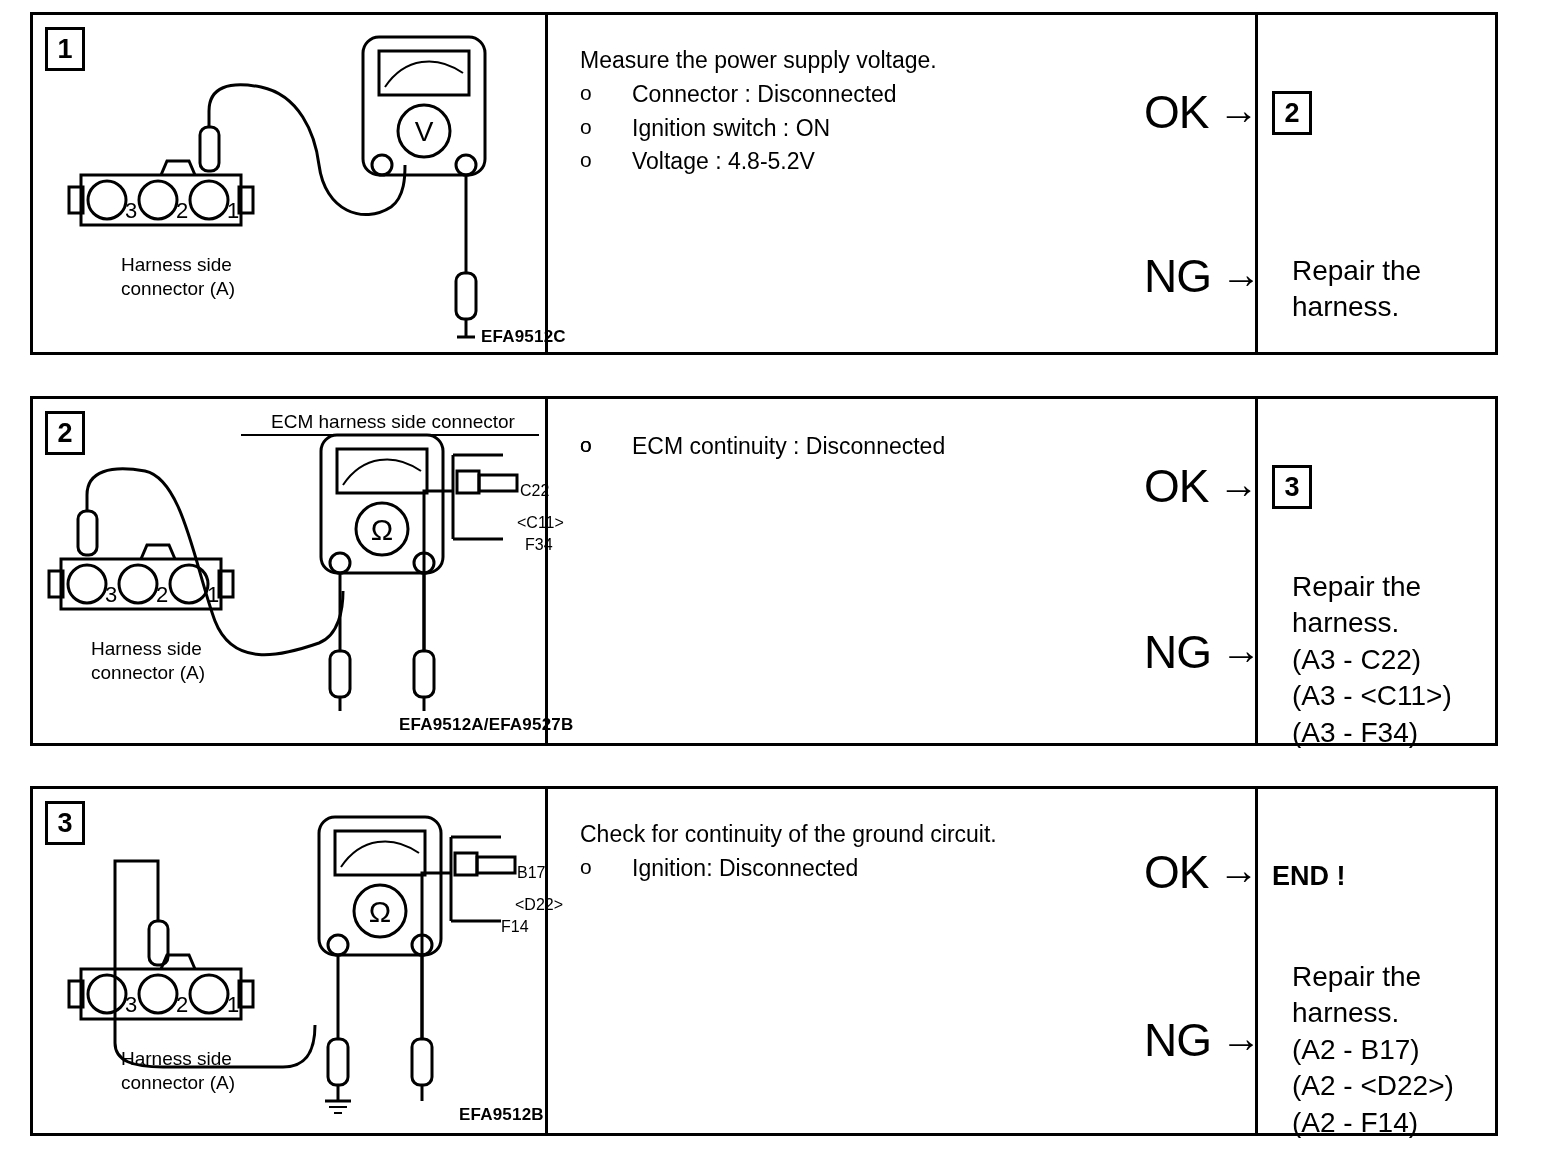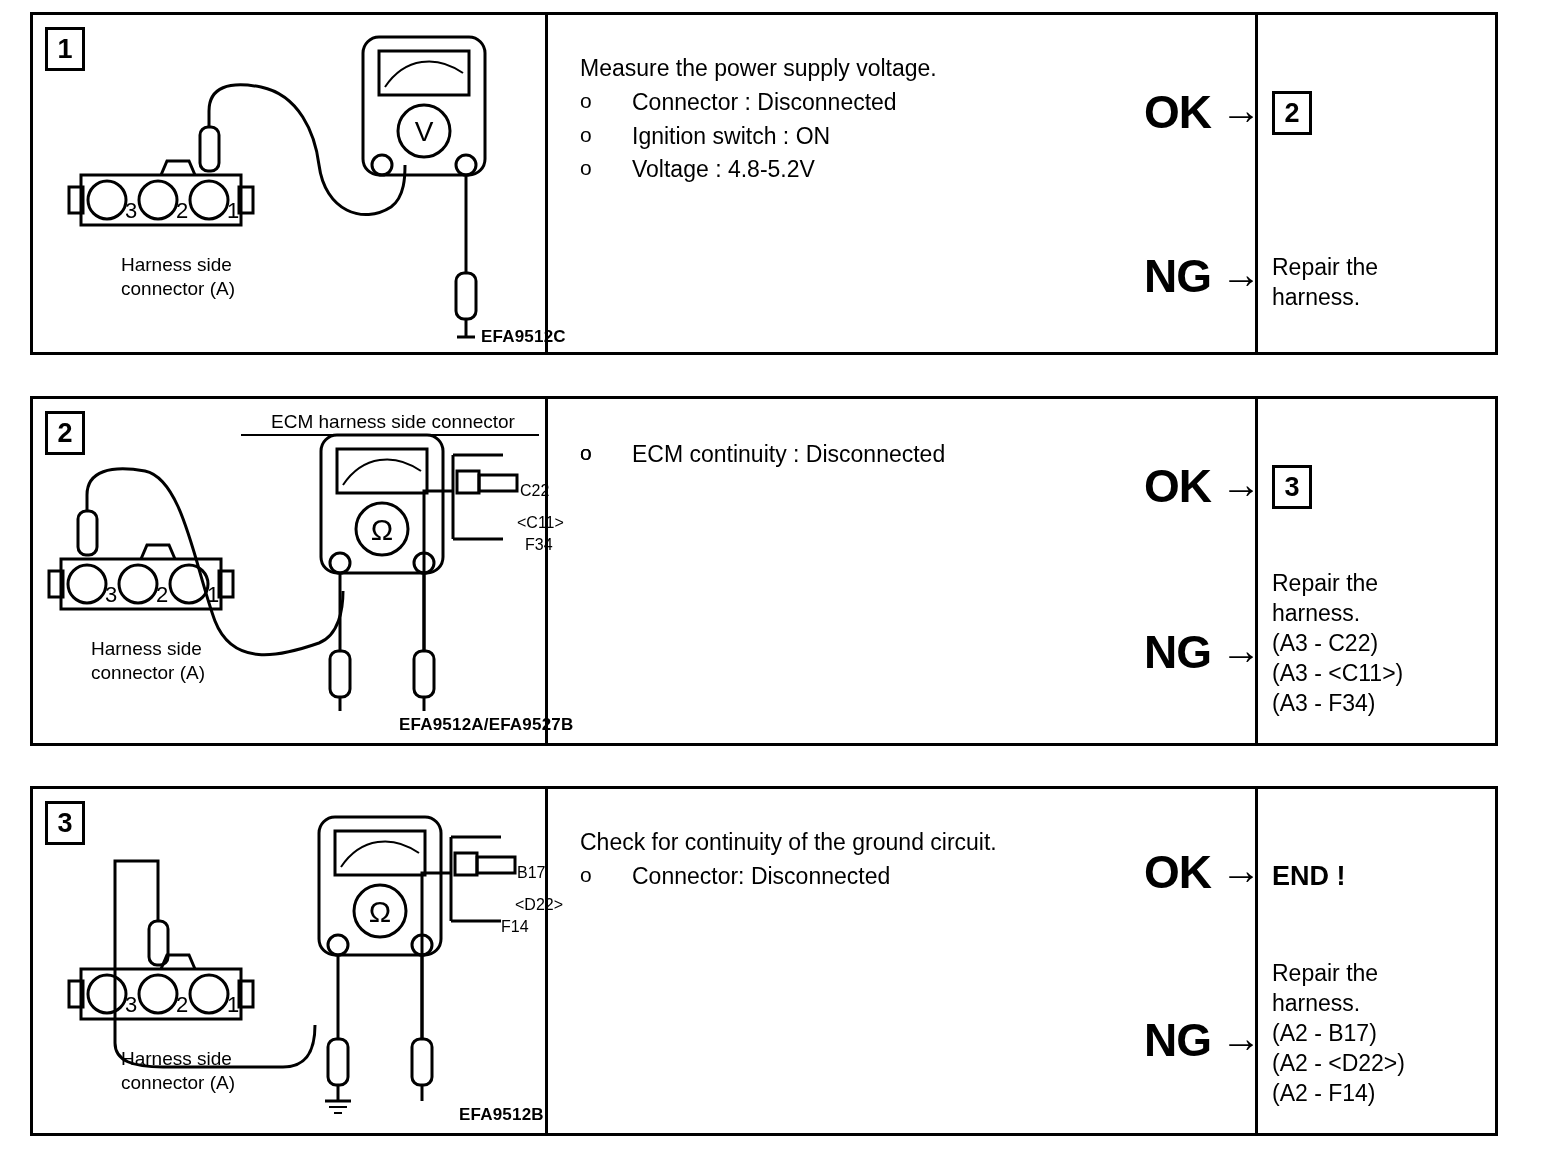--- a/index.html
+++ b/index.html
@@ -95,21 +95,21 @@
   .top-label {
     position: absolute;
     font-size: 19px;
     white-space: nowrap;
   }
 
   
   .content {
     position: absolute;
     left: 515px;
-    top: 16px;
+    top: 8px;
     width: 707px;
     height: 100%;
     padding: 22px 14px 0 32px;
     box-sizing: border-box;
   }
   .content .lead {
     font-size: 23px;
     line-height: 1.32;
     margin: 0 0 4px 0;
   }
@@ -137,21 +137,21 @@
     height: 100%;
   }
   .res {
     position: absolute;
     display: flex;
     align-items: center;
     gap: 10px;
   }
   .res .word {
     font-size: 46px;
-    font-weight: bold;
+    font-weight: normal;
     letter-spacing: -1px;
     line-height: 1;
   }
   .res .arrow {
     font-size: 40px;
     font-weight: bold;
     line-height: 1;
     margin-top: -4px;
   }
 
@@ -160,23 +160,24 @@
     position: absolute;
     left: 1225px;
     top: 0;
     right: 0;
     height: 100%;
     padding: 0 12px;
     box-sizing: border-box;
   }
   .outcome {
     position: absolute;
-    font-size: 23px;
+    font-size: 28px;
     line-height: 1.3;
     white-space: pre-line;
+    margin-left: 20px;
   }
   .goto-badge {
     position: absolute;
     width: 40px;
     height: 44px;
     border: 3px solid #000;
     box-sizing: border-box;
     font-size: 27px;
     font-weight: bold;
     display: flex;
@@ -398,21 +399,21 @@
 connector (A)</div>
       <div class="small-label" style="left:484px; top:68px;">B17</div>
       <div class="small-label" style="left:482px; top:100px;">&lt;D22&gt;</div>
       <div class="small-label" style="left:468px; top:122px;">F14</div>
       <div class="code-label" style="left:426px; top:316px;">EFA9512B</div>
     </div>
 
     <div class="content">
       <p class="lead">Check for continuity of the ground circuit.</p>
       <ul class="bullets">
-        <li><span class="o">o</span><span>Connector: Disconnected</span></li>
+        <li><span class="o">o</span><span>Ignition: Disconnected</span></li>
       </ul>
     </div>
 
     <div class="results">
       <div class="res" style="left:86px; top:60px;">
         <span class="word">OK</span>
         <span class="arrow">→</span>
       </div>
       <div class="res" style="left:86px; top:228px;">
         <span class="word">NG</span>

